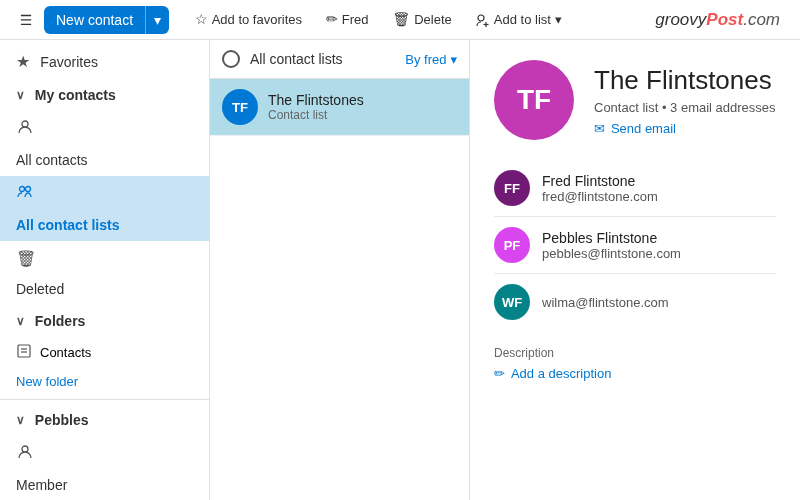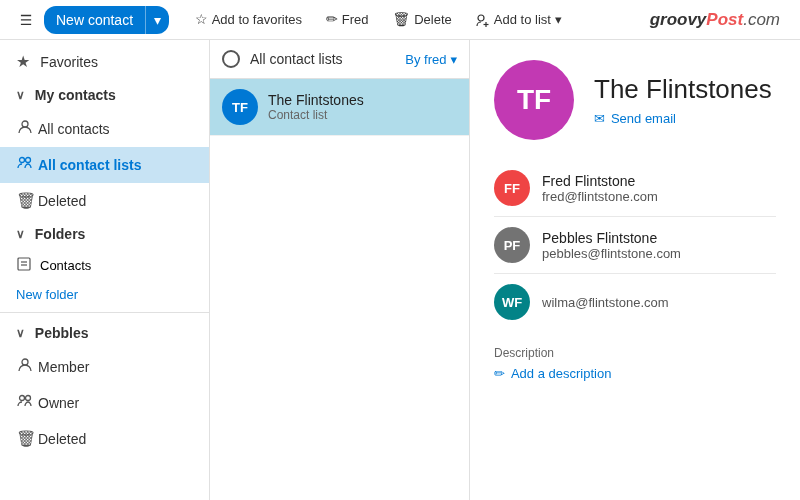--- a/index.html
+++ b/index.html
@@ -6,21 +6,21 @@
     body { font-family: 'Segoe UI', Arial, sans-serif; font-size: 14px; color: #333; background: #fff; width: 800px; height: 500px; overflow: hidden; display: flex; flex-direction: column; }
 
     
     .toolbar {
       display: flex; align-items: center; height: 40px; background: #fff; border-bottom: 1px solid #e0e0e0; padding: 0 8px; gap: 0;
     }
     .toolbar-hamburger {
       width: 36px; height: 40px; display: flex; align-items: center; justify-content: center; cursor: pointer; color: #333;
     }
     .new-contact-btn {
-      display: flex; align-items: center; background: #0078d4; color: #fff; border: none; border-radius: 12px; height: 28px; cursor: pointer; font-size: 14px;
+      display: flex; align-items: center; background: #0078d4; color: #fff; border: none; border-radius: 6px; height: 28px; cursor: pointer; font-size: 14px;
     }
     .new-contact-main {
       padding: 0 12px; height: 100%; display: flex; align-items: center; border-right: 1px solid rgba(255,255,255,0.4);
     }
     .new-contact-arrow {
       padding: 0 8px; height: 100%; display: flex; align-items: center;
     }
     .toolbar-actions {
       display: flex; align-items: center; gap: 4px; margin-left: 16px; flex: 1;
     }
@@ -36,21 +36,21 @@
     .main-layout {
       display: flex; flex: 1; overflow: hidden;
     }
 
     
     .sidebar {
       width: 210px; min-width: 210px; border-right: 1px solid #e0e0e0; overflow-y: auto; padding: 4px 0;
       background: #fff;
     }
     .sidebar-item {
-      display: flex; align-items: center; padding: 8px 16px; cursor: pointer; gap: 4px; font-size: 14px; color: #333;
+      display: flex; padding: 8px 16px; cursor: pointer; gap: 13px; font-size: 14px; color: #333; flex-direction: column;
     }
     .sidebar-item.active { background: #c7e3f4; color: #0078d4; font-weight: 600; }
     .sidebar-item .icon { font-size: 16px; color: #555; width: 18px; text-align: center; }
     .sidebar-item.active .icon { color: #0078d4; }
     .sidebar-group-header {
       display: flex; align-items: center; padding: 8px 16px; cursor: pointer; gap: 10px; font-size: 14px; color: #333; font-weight: 600;
     }
     .sidebar-group-header .icon { font-size: 12px; color: #555; }
     .sidebar-sub-item {
       padding: 6px 16px; cursor: pointer; font-size: 13px; color: #000000; display: flex; align-items: center; gap: 8px;
@@ -143,21 +143,21 @@
           <line x1="10" y1="8" x2="10" y2="13" stroke="#333" stroke-width="1.2"></line>
           <line x1="7.5" y1="10.5" x2="12.5" y2="10.5" stroke="#333" stroke-width="1.2"></line>
         </svg>
       </span>
       <span>Add to list</span>
       <span>▾</span>
     </button>
   </div>
   <div class="toolbar-logo">
     <span style="color:#666;font-style:italic;font-size:17px;">
-      <span style="color:#333;font-weight:bold;margin-left:27px;">groovy</span><span style="color:#e55;font-weight:bold;">Post</span><span style="color:#555;">.com</span>
+      <span style="color:#333;font-weight:normal;margin-left:27px;">groovy</span><span style="color:#e55;font-weight:bold;">Post</span><span style="color:#555;">.com</span>
     </span>
   </div>
 </div>
 
 <div class="main-layout">
 
   <div class="sidebar">
     <div class="favorites-item">
       <span class="star-icon">★</span>
       <span>Favorites</span>
@@ -271,41 +271,42 @@
     </div>
   </div>
 
   <div class="detail-panel">
     <div class="detail-header">
       <div class="detail-avatar-lg" style="background-color: #c239b3;">
         <span>TF</span>
       </div>
       <div class="detail-info">
         <div class="detail-name">The Flintstones</div>
+        <div class="detail-meta">Contact list • 3 email addresses</div>
         <div class="send-email">
           <span>✉</span>
           <span>Send email</span>
         </div>
       </div>
     </div>
 
     <div class="detail-contacts">
 
       <div class="detail-contact-item">
-        <div class="contact-avatar-sm" style="background-color: #ef4444;">
+        <div class="contact-avatar-sm" style="background-color: #701a75;">
           <span>FF</span>
         </div>
         <div class="detail-contact-info">
           <div class="contact-name">Fred Flintstone</div>
           <div class="contact-email">fred@flintstone.com</div>
         </div>
       </div>
 
       <div class="detail-contact-item">
-        <div class="contact-avatar-sm" style="background-color: #737373;">
+        <div class="contact-avatar-sm" style="background-color: #d946ef;">
           <span>PF</span>
         </div>
         <div class="detail-contact-info">
           <div class="contact-name">Pebbles Flintstone</div>
           <div class="contact-email">pebbles@flintstone.com</div>
         </div>
       </div>
 
       <div class="detail-contact-item">
         <div class="contact-avatar-sm" style="background-color: #038387;">

